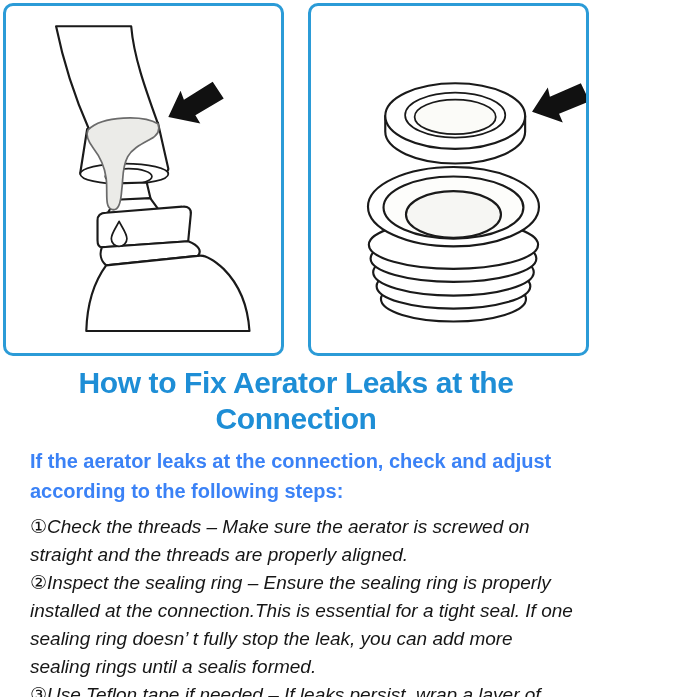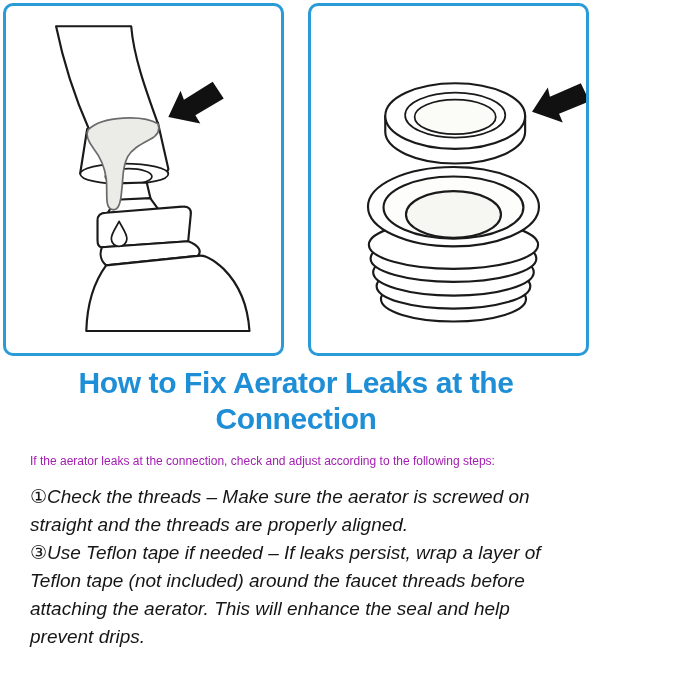--- a/index.html
+++ b/index.html
@@ -36,24 +36,24 @@
     margin: 9px 4px 0 4px;
     text-align: center;
     color: #1e8ed6;
     font-size: 30px;
     font-weight: bold;
     letter-spacing: -0.4px;
     line-height: 36px;
   }
   .intro {
     margin: 9px 20px 0 30px;
-    font-size: 12px;
-    font-weight: normal;
+    font-size: 20px;
+    font-weight: bold;
     line-height: 30px;
-    color: #a21caf;
+    color: #3b82f6;
   }
   .steps {
     margin: 7px 14px 0 30px;
     font-size: 19px;
     line-height: 28px;
     color: #161616;
   }
   .steps p { margin: 0; font-style: italic; }
 </style>
 </head>
@@ -119,16 +119,17 @@
     </div>
 
   </div>
 
   <h1 class="title">How to Fix Aerator Leaks at the Connection</h1>
 
   <p class="intro">If the aerator leaks at the connection, check and adjust according to the following steps:</p>
 
   <div class="steps">
     <p>①Check the threads – Make sure the aerator is screwed on straight and the threads are properly aligned.</p>
+    <p>②Inspect the sealing ring – Ensure the sealing ring is properly installed at the connection.This is essential for a tight seal. If one sealing ring doesn’ t fully stop the leak, you can add more sealing rings until a sealis formed.</p>
     <p>③Use Teflon tape if needed – If leaks persist, wrap a layer of Teflon tape (not included) around the faucet threads before attaching the aerator. This will enhance the seal and help prevent drips.</p>
   </div>
 
 </div>
 
 </body></html>

